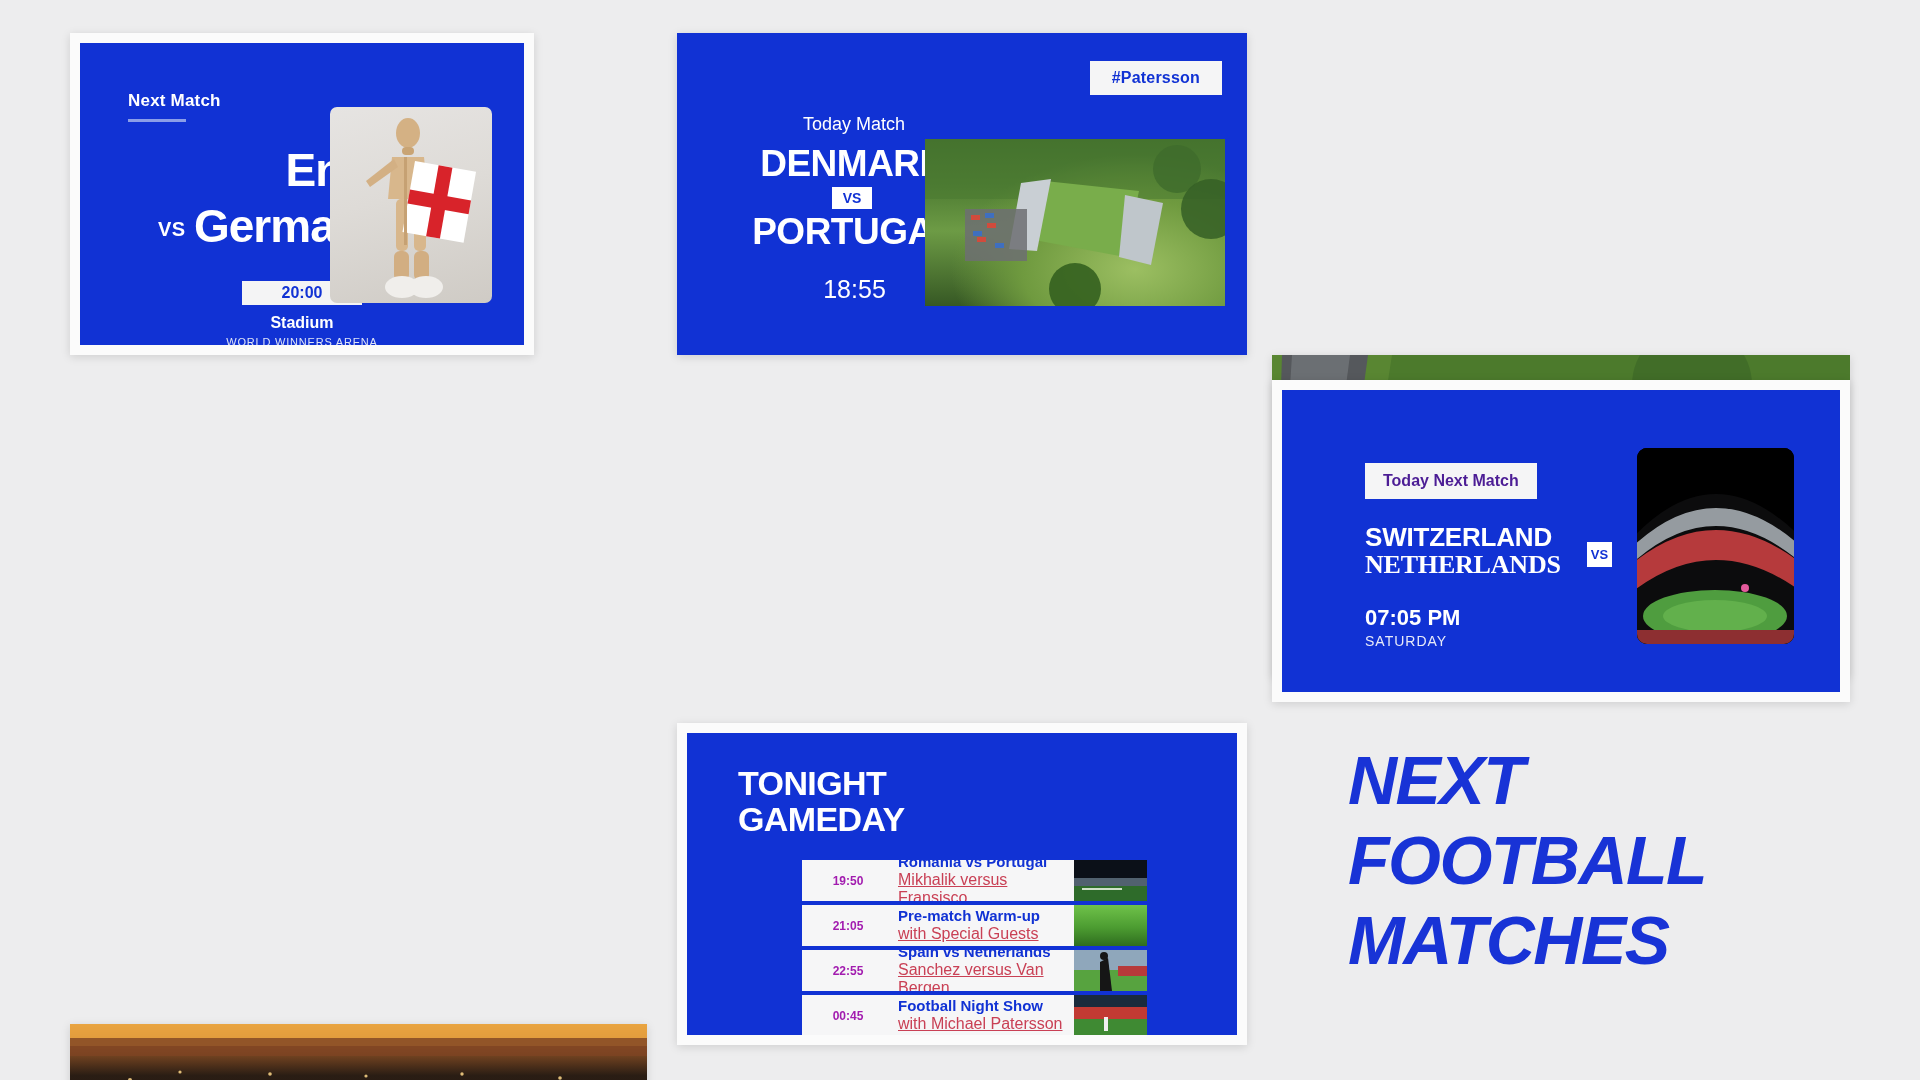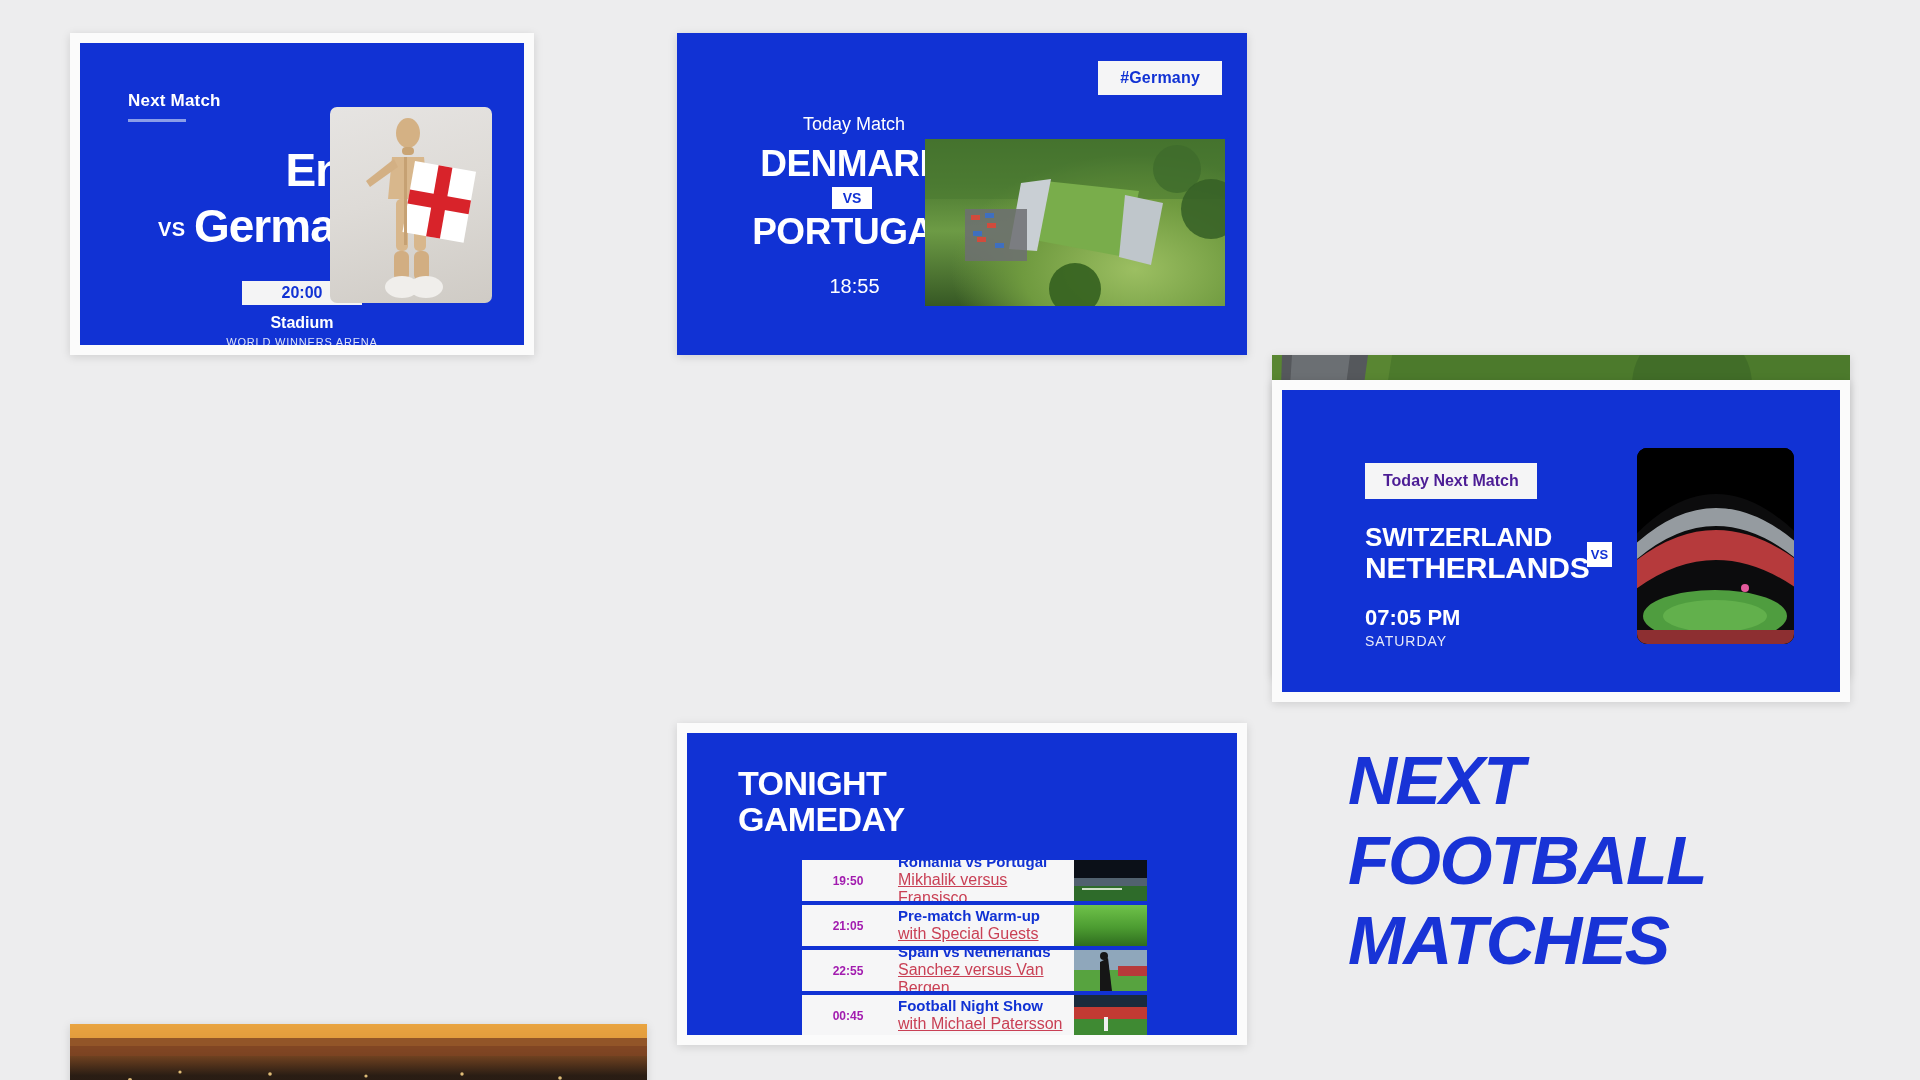--- a/index.html
+++ b/index.html
@@ -83,21 +83,21 @@
     position: absolute; left: 155px; top: 154px; width: 40px; height: 22px;
     background: #fff; color: #1132d4; font-size: 14px; font-weight: bold;
     text-align: center; line-height: 22px;
   }
   .c2-t2 {
     position: absolute; left: 22px; top: 180px; width: 310px; text-align: center;
     color: #fff; font-size: 37px; font-weight: bold; letter-spacing: -.5px; line-height: 1;
   }
   .c2-time {
     position: absolute; left: 85px; top: 242px; width: 185px; text-align: center;
-    color: #fff; font-size: 20px;
+    color: #fff; font-size: 25px;
   }
   .c2-photo {
     position: absolute; left: 248px; top: 106px; width: 300px; height: 167px;
     overflow: hidden; background: #3d6b2f;
   }
 
   
   #c3 { left: 1272px; top: 33px; width: 578px; height: 322px; background:#6a8a3b; }
   .c3-bg { position:absolute; inset:0; overflow:hidden; }
   .c3-panel {
@@ -142,21 +142,21 @@
     position: absolute; left: 83px; top: 73px;
     background: #f5f5f6; color: #4c1d95;
     font-size: 16px; font-weight: bold; padding: 9px 18px;
   }
   .c6-t1 {
     position: absolute; left: 83px; top: 132px;
     color: #fff; font-size: 26px; font-weight: bold; letter-spacing: -.2px; line-height: 1.18;
   }
   .c6-t2 {
     position: absolute; left: 83px; top: 160px;
-    color: #fff; font-size: 30px; font-weight: bold; letter-spacing: -.2px; line-height: 1.18;
+    color: #fff; font-size: 26px; font-weight: bold; letter-spacing: -.2px; line-height: 1.18; font-family: Liberation Serif, serif;
   }
   .c6-vs {
     position: absolute; left: 305px; top: 152px; width: 25px; height: 25px;
     background: #fff; color: #1132d4; font-size: 13px; font-weight: bold;
     text-align: center; line-height: 25px;
   }
   .c6-time {
     position: absolute; left: 83px; top: 215px;
     color: #fff; font-size: 22px; font-weight: bold;
   }
@@ -245,21 +245,21 @@
             <rect x="102" y="58" width="14" height="72" fill="#d8232a"></rect>
             <rect x="78" y="87" width="62" height="14" fill="#d8232a"></rect>
           </g>
           <rect x="74" y="50" width="3" height="88" fill="#c6a173"></rect>
         </svg>
       </div>
     </div>
   </div>
 
   <div class="card flat" id="c2">
-    <div class="c2-hash">#Germany</div>
+    <div class="c2-hash">#Patersson</div>
     <div class="c2-today">Today Match</div>
     <div class="c2-t1">DENMARK</div>
     <div class="c2-vs">VS</div>
     <div class="c2-t2">PORTUGAL</div>
     <div class="c2-time">18:55</div>
     <div class="c2-photo">
       <div class="ph ph-aerial"></div>
       <svg class="ph" viewBox="0 0 300 167" preserveAspectRatio="none">
         <rect x="0" y="0" width="300" height="60" fill="#4a7a32" opacity=".55"></rect>
         <polygon points="120,42 214,52 200,118 104,100" fill="#79ad4b"></polygon>

